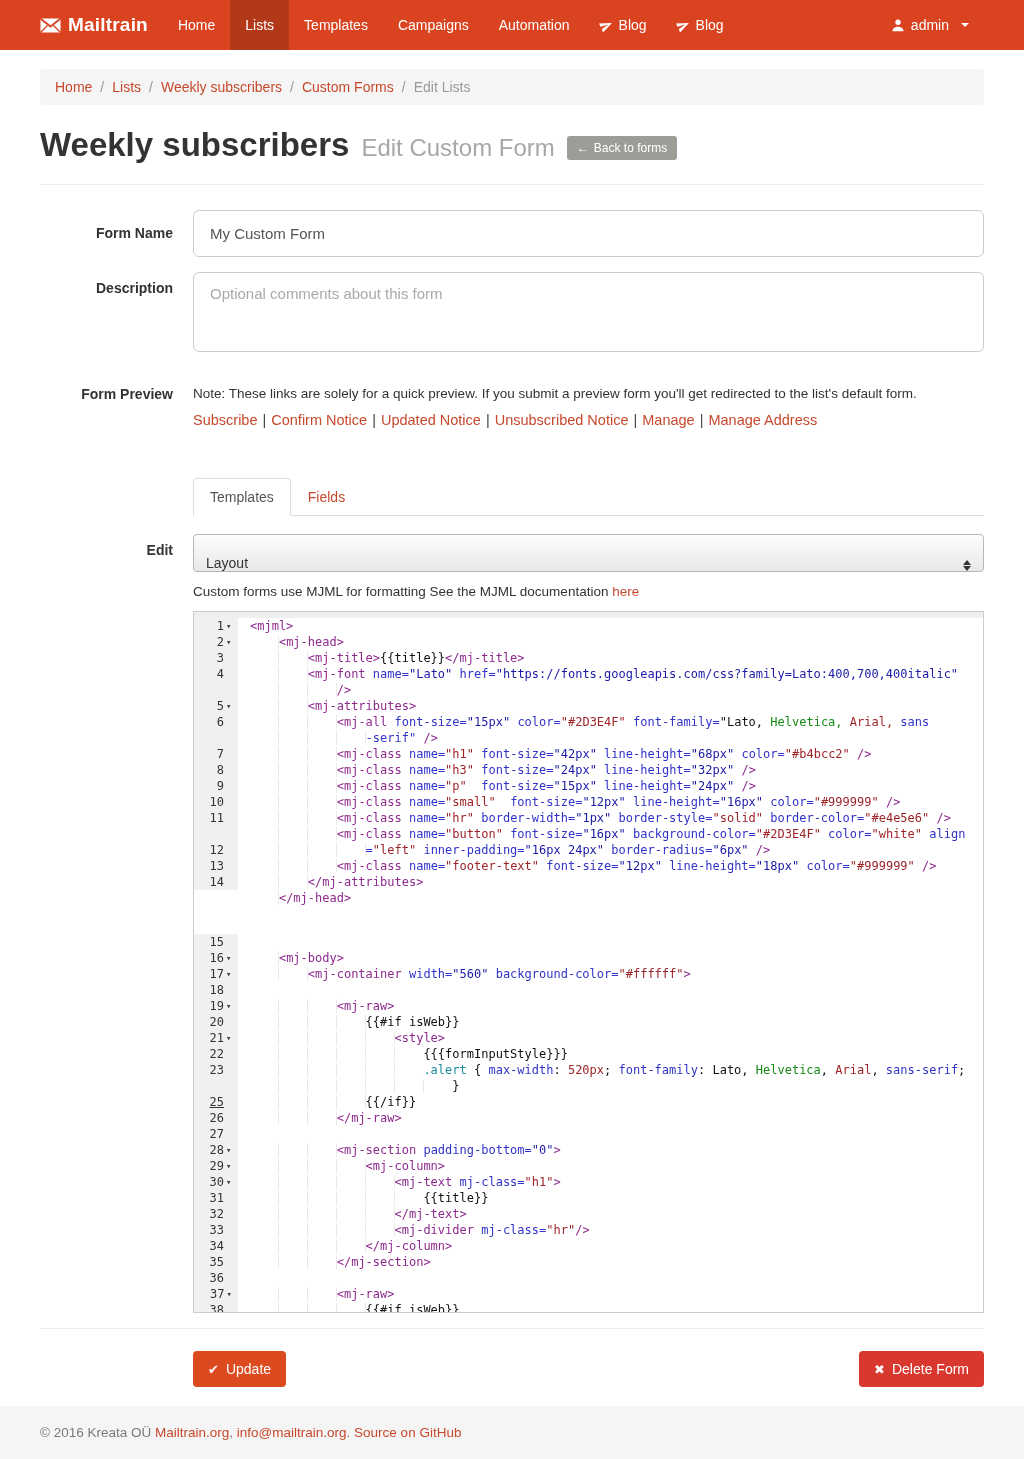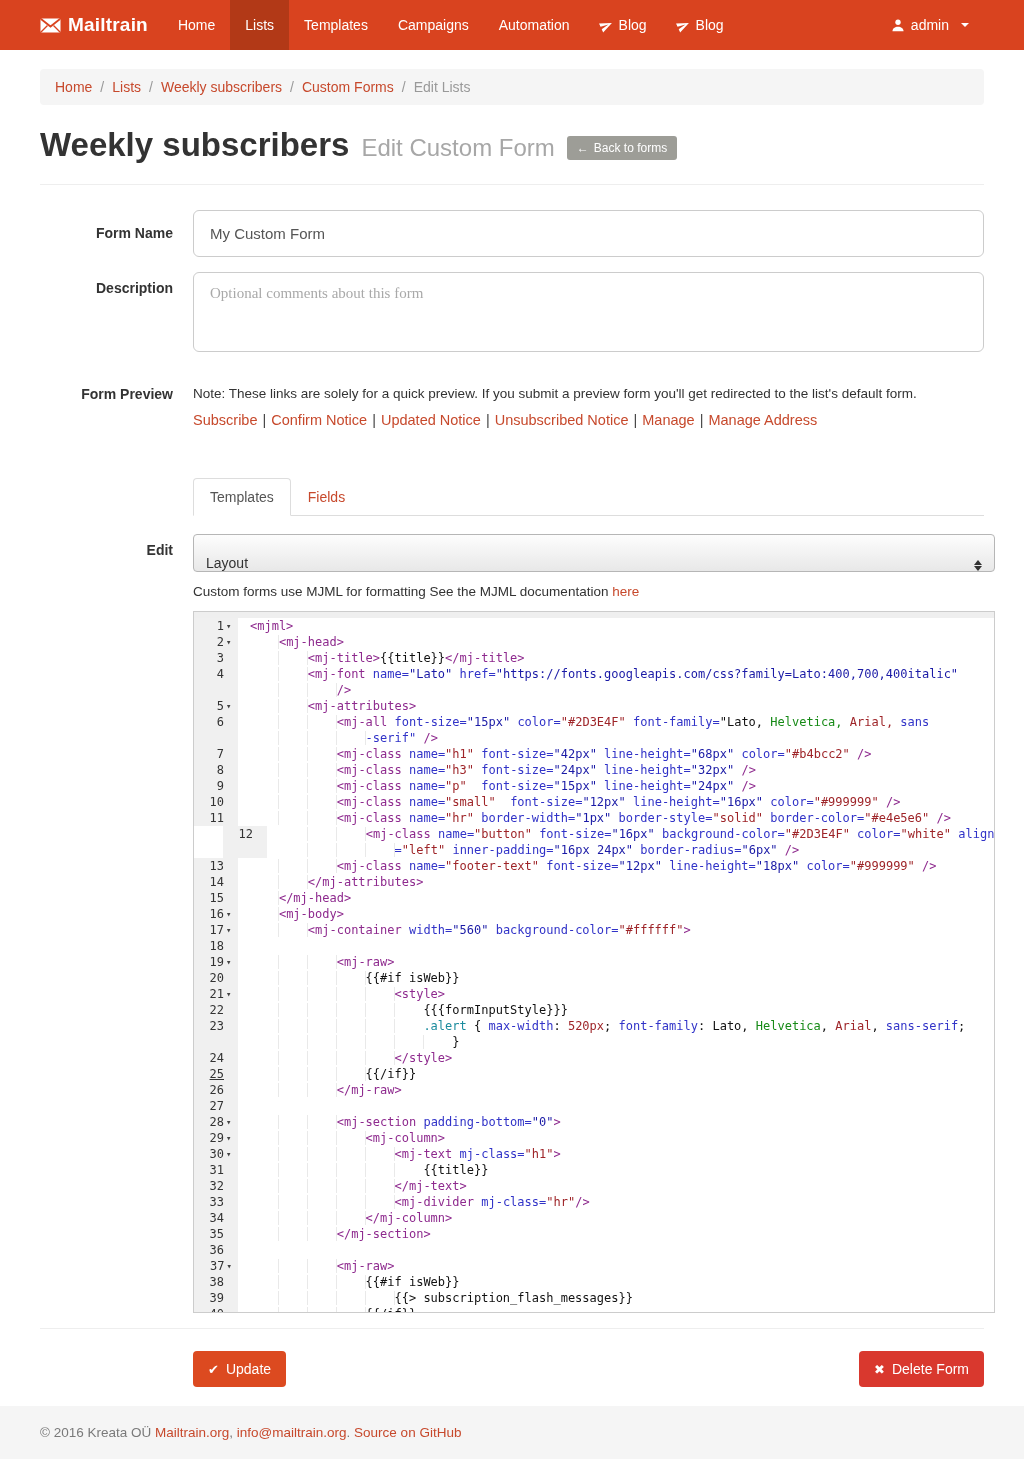--- a/index.html
+++ b/index.html
@@ -36,21 +36,21 @@
   hr.rule { border:none; border-top:1px solid #eee; margin-top:20px; }
 
   
   .form-area { margin-top:25px; }
   .frow { display:grid; grid-template-columns:133px 1fr; column-gap:20px; margin-bottom:15px; }
   .flabel { text-align:right; font-weight:bold; font-size:14px; color:#333; padding-top:15px; }
   .flabel.tight { padding-top:8px; }
   input.text-input { width:100%; height:47px; border:1px solid #ccc; border-radius:6px;
     padding:6px 16px; font-size:15px; color:#555; font-family:inherit; background:#fff; }
   textarea.text-area { width:100%; height:80px; border:1px solid #ccc; border-radius:6px;
-    padding:12px 16px; font-size:15px; color:#555; font-family:Liberation Serif, serif; resize:none; background:#fff; }
+    padding:12px 16px; font-size:15px; color:#555; font-family:Liberation Sans, sans-serif; resize:none; background:#fff; }
   textarea.text-area::placeholder, input.text-input::placeholder { color:#a9a9a9; }
 
   .preview-note { font-size:13.5px; color:#333; padding-top:15px; }
   .preview-links { margin-top:11px; font-size:14.5px; }
   .preview-links a { color:var(--link); text-decoration:none; cursor:pointer; }
   .plink-sep { color:#444; padding:0 5px; }
 
   
   .tabs-row { margin-top:50px; }
   .tabs { display:flex; border-bottom:1px solid #ddd; }
@@ -310,42 +310,42 @@
               <div class="code-cell"><div class="crow"><span class="tk-ws">            </span><span class="tk-tag">&lt;mj-class</span><span class="tk-txt"> </span><span class="tk-attr">name</span><span class="tk-attr">=</span><span class="tk-str">"small"</span><span class="tk-txt">  </span><span class="tk-attr">font-size</span><span class="tk-attr">=</span><span class="tk-strb">"12px"</span><span class="tk-txt"> </span><span class="tk-attr">line-height</span><span class="tk-attr">=</span><span class="tk-strb">"16px"</span><span class="tk-txt"> </span><span class="tk-attr">color</span><span class="tk-attr">=</span><span class="tk-str">"#999999"</span><span class="tk-txt"> </span><span class="tk-tag">/&gt;</span></div></div>
             </div>
             <div class="code-line">
               <div class="gutter-cell" style="height: 16px; align-items: flex-start;">
                 <span class="gutter-num">11</span>
                 <span class="fold-slot"></span>
               </div>
               <div class="code-cell"><div class="crow"><span class="tk-ws">            </span><span class="tk-tag">&lt;mj-class</span><span class="tk-txt"> </span><span class="tk-attr">name</span><span class="tk-attr">=</span><span class="tk-str">"hr"</span><span class="tk-txt"> </span><span class="tk-attr">border-width</span><span class="tk-attr">=</span><span class="tk-strb">"1px"</span><span class="tk-txt"> </span><span class="tk-attr">border-style</span><span class="tk-attr">=</span><span class="tk-str">"solid"</span><span class="tk-txt"> </span><span class="tk-attr">border-color</span><span class="tk-attr">=</span><span class="tk-str">"#e4e5e6"</span><span class="tk-txt"> </span><span class="tk-tag">/&gt;</span></div></div>
             </div>
             <div class="code-line">
-              <div class="gutter-cell" style="height: 32px; align-items: flex-start; margin-left: 29px;">
+              <div class="gutter-cell" style="height: 32px; align-items: flex-end;">
                 <span class="gutter-num">12</span>
                 <span class="fold-slot"></span>
               </div>
               <div class="code-cell"><div class="crow"><span class="tk-ws">            </span><span class="tk-tag">&lt;mj-class</span><span class="tk-txt"> </span><span class="tk-attr">name</span><span class="tk-attr">=</span><span class="tk-str">"button"</span><span class="tk-txt"> </span><span class="tk-attr">font-size</span><span class="tk-attr">=</span><span class="tk-strb">"16px"</span><span class="tk-txt"> </span><span class="tk-attr">background-color</span><span class="tk-attr">=</span><span class="tk-str">"#2D3E4F"</span><span class="tk-txt"> </span><span class="tk-attr">color</span><span class="tk-attr">=</span><span class="tk-str">"white"</span><span class="tk-txt"> </span><span class="tk-attr">align</span></div><div class="crow"><span class="tk-ws">                </span><span class="tk-attr">=</span><span class="tk-str">"left"</span><span class="tk-txt"> </span><span class="tk-attr">inner-padding</span><span class="tk-attr">=</span><span class="tk-strb">"16px 24px"</span><span class="tk-txt"> </span><span class="tk-attr">border-radius</span><span class="tk-attr">=</span><span class="tk-strb">"6px"</span><span class="tk-txt"> </span><span class="tk-tag">/&gt;</span></div></div>
             </div>
             <div class="code-line">
               <div class="gutter-cell" style="height: 16px; align-items: center;">
                 <span class="gutter-num">13</span>
                 <span class="fold-slot"></span>
               </div>
               <div class="code-cell"><div class="crow"><span class="tk-ws">            </span><span class="tk-tag">&lt;mj-class</span><span class="tk-txt"> </span><span class="tk-attr">name</span><span class="tk-attr">=</span><span class="tk-str">"footer-text"</span><span class="tk-txt"> </span><span class="tk-attr">font-size</span><span class="tk-attr">=</span><span class="tk-strb">"12px"</span><span class="tk-txt"> </span><span class="tk-attr">line-height</span><span class="tk-attr">=</span><span class="tk-strb">"18px"</span><span class="tk-txt"> </span><span class="tk-attr">color</span><span class="tk-attr">=</span><span class="tk-str">"#999999"</span><span class="tk-txt"> </span><span class="tk-tag">/&gt;</span></div></div>
             </div>
             <div class="code-line">
               <div class="gutter-cell" style="height: 16px; align-items: flex-start;">
                 <span class="gutter-num">14</span>
                 <span class="fold-slot"></span>
               </div>
               <div class="code-cell"><div class="crow"><span class="tk-ws">        </span><span class="tk-tag">&lt;/mj-attributes&gt;</span></div></div>
             </div>
             <div class="code-line">
-              <div class="gutter-cell" style="height: 16px; align-items: flex-end;">
+              <div class="gutter-cell" style="height: 16px; align-items: flex-end; margin-top: 44px;">
                 <span class="gutter-num">15</span>
                 <span class="fold-slot"></span>
               </div>
               <div class="code-cell"><div class="crow"><span class="tk-ws">    </span><span class="tk-tag">&lt;/mj-head&gt;</span></div></div>
             </div>
             <div class="code-line">
               <div class="gutter-cell" style="height: 16px; align-items: flex-start;">
                 <span class="gutter-num">16</span>
                 <span class="fold-slot">▾</span>
               </div>
@@ -392,27 +392,20 @@
                 <span class="fold-slot"></span>
               </div>
               <div class="code-cell"><div class="crow"><span class="tk-ws">                        </span><span class="tk-txt">{{{formInputStyle}}}</span></div></div>
             </div>
             <div class="code-line">
               <div class="gutter-cell" style="height: 32px; align-items: flex-start;">
                 <span class="gutter-num">23</span>
                 <span class="fold-slot"></span>
               </div>
               <div class="code-cell"><div class="crow"><span class="tk-ws">                        </span><span class="tk-sel">.alert</span><span class="tk-txt"> { </span><span class="tk-attr">max-width</span><span class="tk-txt">: </span><span class="tk-str">520px</span><span class="tk-txt">; </span><span class="tk-attr">font-family</span><span class="tk-txt">: </span><span class="tk-txt">Lato, </span><span class="tk-grn">Helvetica</span><span class="tk-txt">, </span><span class="tk-str">Arial</span><span class="tk-txt">, </span><span class="tk-attr">sans-serif</span><span class="tk-txt">;</span></div><div class="crow"><span class="tk-ws">                            </span><span class="tk-txt">}</span></div></div>
-            </div>
-            <div class="code-line">
-              <div class="gutter-cell" style="height: 16px; align-items: flex-start;">
-                <span class="gutter-num">24</span>
-                <span class="fold-slot"></span>
-              </div>
-              <div class="code-cell"><div class="crow"><span class="tk-ws">                    </span><span class="tk-tag">&lt;/style&gt;</span></div></div>
             </div>
             <div class="code-line">
               <div class="gutter-cell" style="height: 16px; align-items: flex-start; text-decoration: underline;">
                 <span class="gutter-num">25</span>
                 <span class="fold-slot"></span>
               </div>
               <div class="code-cell"><div class="crow"><span class="tk-ws">                </span><span class="tk-txt">{{/if}}</span></div></div>
             </div>
             <div class="code-line">
               <div class="gutter-cell" style="height: 16px; align-items: flex-start;">

